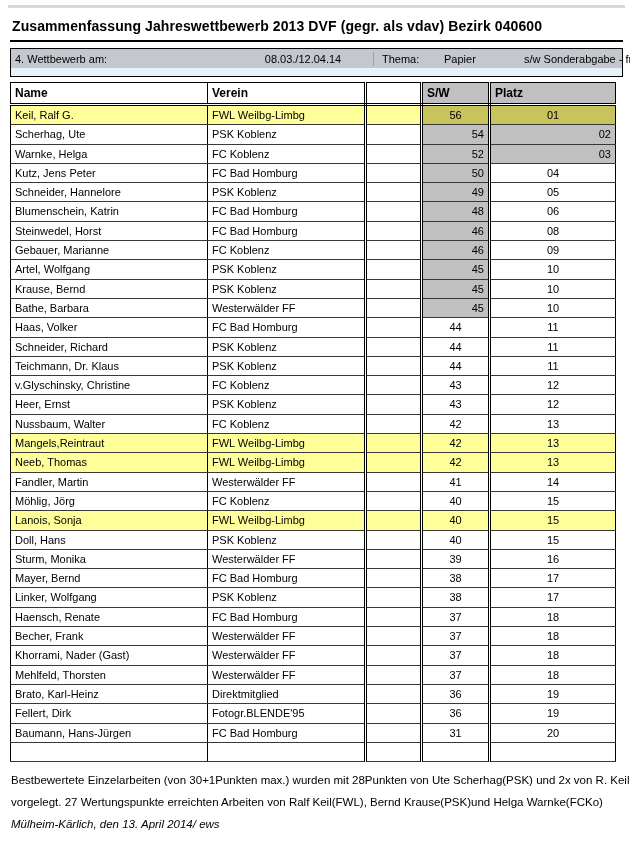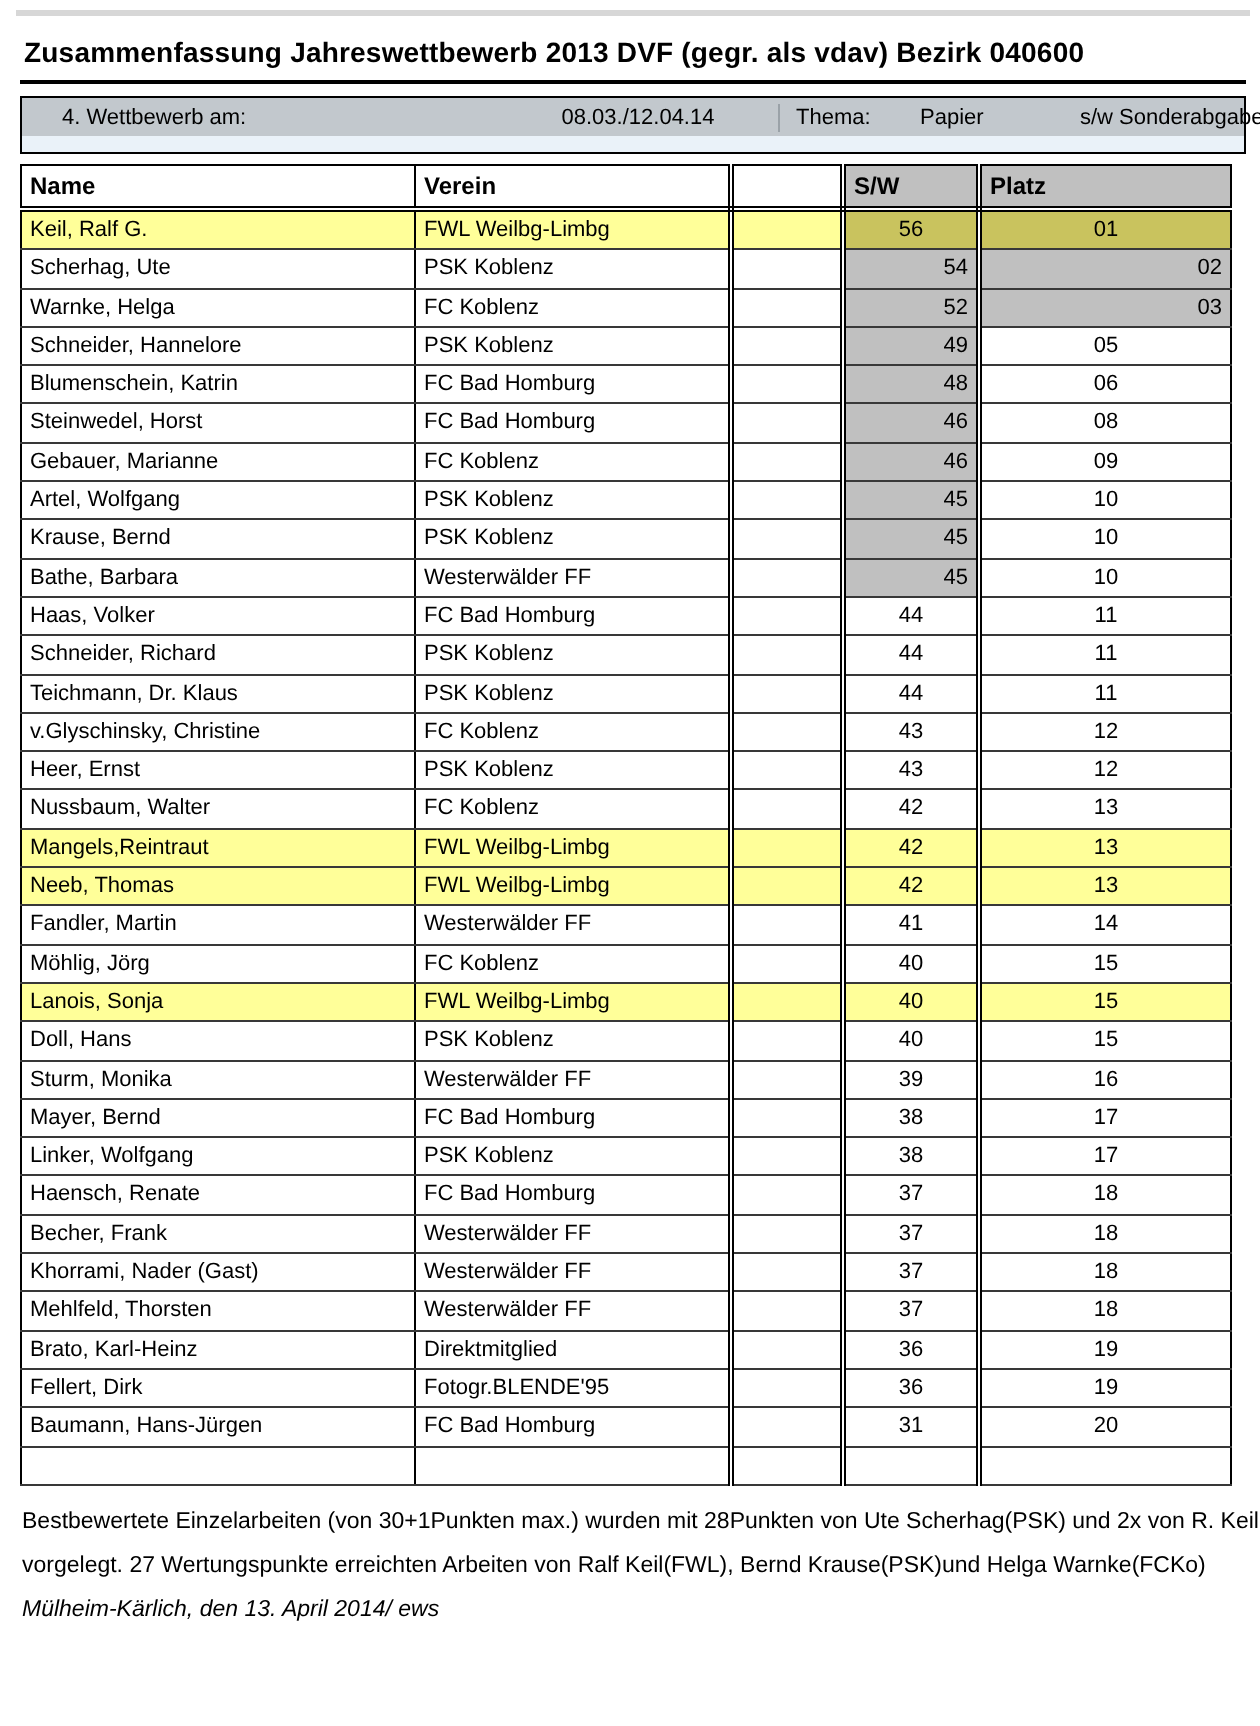--- a/index.html
+++ b/index.html
@@ -12,21 +12,21 @@
   .top-strip{height:3px;background:#d7d7d7;margin:0 0 7px -2px;width:617px;}
   .title{
     font-weight:bold;font-size:14px;letter-spacing:.1px;
     padding:3px 0 6px 2px;border-bottom:2px solid #000;margin-bottom:6px;
   }
   .info-box{border:1px solid #000;margin-bottom:5px;}
   .info-band{
     background:var(--band,#c2c8cd);height:19px;display:flex;align-items:center;
     font-size:11px;white-space:nowrap;
   }
-  .info-label{flex:0 0 238px;padding-left:20px;}
+  .info-label{flex:0 0 238px;padding-left:4px;}
   .info-date{flex:0 0 100px;text-align:center;}
   .info-spacer{flex:0 0 20px;border-right:1px solid #9aa2a8;height:14px;}
   .info-thema-label{flex:0 0 52px;padding-left:8px;}
   .info-thema-value{flex:0 0 80px;padding-left:10px;}
   .info-note{flex:1;text-align:right;padding-right:4px;}
   .info-band-light{background:var(--bandlight,#eaf2f9);height:8px;}
 
   table.results{
     border-collapse:collapse;table-layout:fixed;width:503px;
     font-size:11px;
@@ -115,20 +115,27 @@
           <td class="num g">02</td>
         </tr>
         <tr>
           <td>Warnke, Helga</td>
           <td class="dbl">FC Koblenz</td>
           <td class="dbl"></td>
           <td class="num dbl g">52</td>
           <td class="num g">03</td>
         </tr>
         <tr>
+          <td>Kutz, Jens Peter</td>
+          <td class="dbl">FC Bad Homburg</td>
+          <td class="dbl"></td>
+          <td class="num dbl g">50</td>
+          <td class="num">04</td>
+        </tr>
+        <tr>
           <td>Schneider, Hannelore</td>
           <td class="dbl">PSK Koblenz</td>
           <td class="dbl"></td>
           <td class="num dbl g">49</td>
           <td class="num">05</td>
         </tr>
         <tr>
           <td>Blumenschein, Katrin</td>
           <td class="dbl">FC Bad Homburg</td>
           <td class="dbl"></td>

